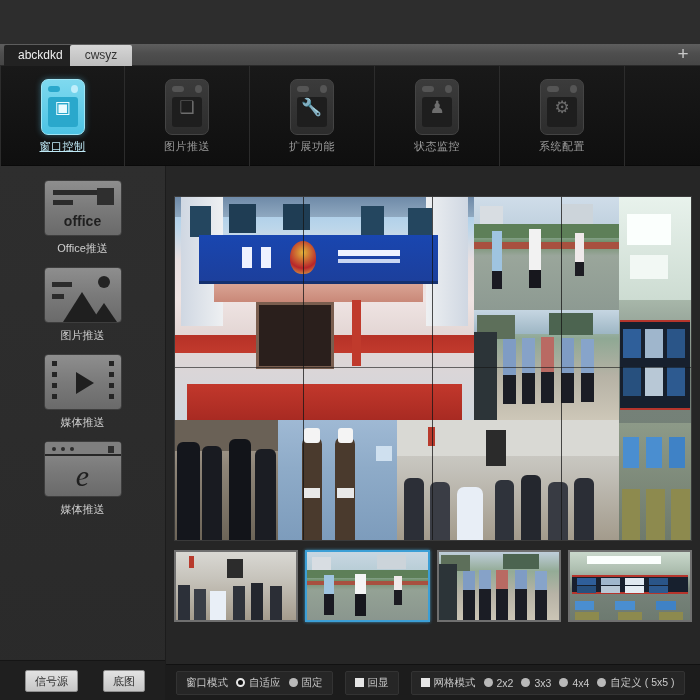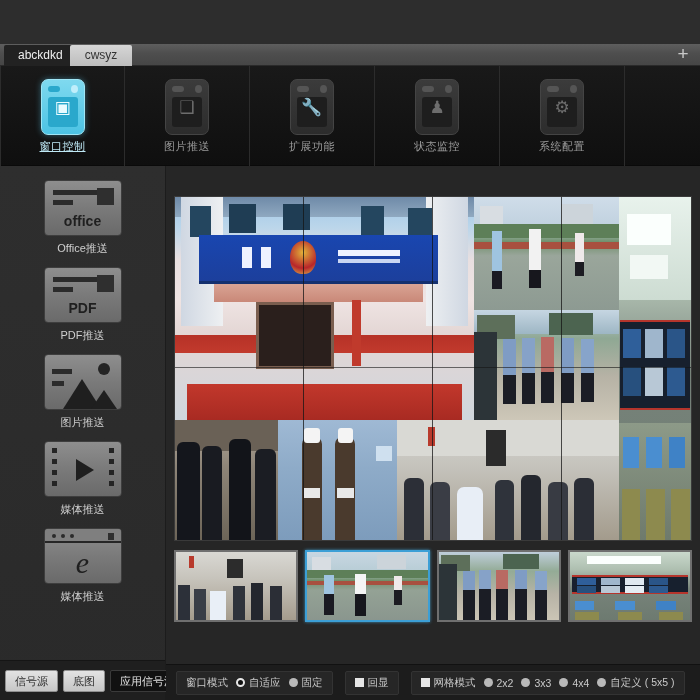--- a/index.html
+++ b/index.html
@@ -135,21 +135,21 @@
   .e-mark{ position:absolute; left:0;right:0; top:14px; bottom:0; text-align:center;
     font-family:"Liberation Serif",serif; font-style:italic; font-size:30px; color:#1f1f1f; line-height:40px;}
 
   .side-footer{
     position:absolute; left:0; right:0; bottom:0; height:40px;
     background:#1f1f1f; border-top:1px solid #151515;
     display:flex; align-items:center; gap:5px; padding:0 5px;
   }
   .sbtn{
     height:22px; line-height:20px; padding:0 9px; font-size:11px;
-    border-radius:2px; cursor:pointer; white-space:nowrap;
+    border-radius:2px; cursor:pointer; white-space:nowrap;margin-left:20px;
   }
   .sbtn.light{
     background:linear-gradient(to bottom,#e3e3e3,#c6c6c6); color:#2b2b2b; border:1px solid #8f8f8f;
   }
   .sbtn.dark{ background:#111; color:#e2e2e2; border:1px solid #3a3a3a; }
 
   
   .main{
     position:absolute; left:166px; top:166px; right:0; bottom:0;
     background:#262626;
@@ -276,29 +276,20 @@
       <div class="side-item">
         <div class="side-ico">
           <span class="doc-line" style="left:8px;top:9px;width:44px;height:5px;"></span>
           <span class="doc-line" style="left:8px;top:19px;width:20px;height:5px;"></span>
           <span class="doc-box"></span>
           <span class="doc-word">office</span>
         </div>
         <div class="side-lbl">Office推送</div>
       </div>
 
-      <div class="side-item">
-        <div class="side-ico">
-          <span class="doc-line" style="left:8px;top:9px;width:44px;height:5px;"></span>
-          <span class="doc-line" style="left:8px;top:19px;width:20px;height:5px;"></span>
-          <span class="doc-box"></span>
-          <span class="doc-word">PDF</span>
-        </div>
-        <div class="side-lbl">PDF推送</div>
-      </div>
 
       <div class="side-item">
         <div class="side-ico">
           <span class="doc-line" style="left:7px;top:14px;width:20px;height:5px;"></span>
           <span class="doc-line" style="left:7px;top:26px;width:12px;height:5px;"></span>
           <span class="sun"></span>
           <span class="mtn" style="left:18px;bottom:0;border-width:0 19px 30px 19px;border-color:transparent transparent #1f1f1f transparent;"></span>
           <span class="mtn" style="left:46px;bottom:0;border-width:0 13px 19px 13px;border-color:transparent transparent #1f1f1f transparent;"></span>
         </div>
         <div class="side-lbl">图片推送</div>

